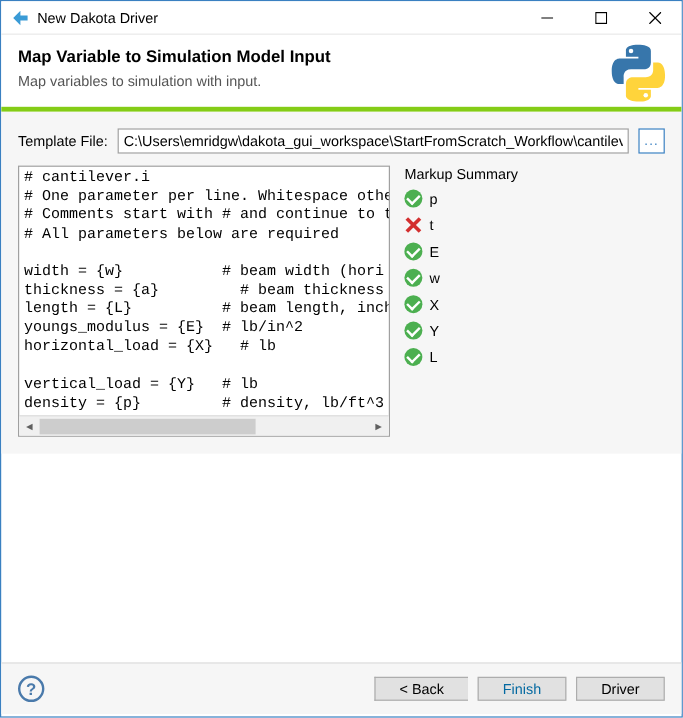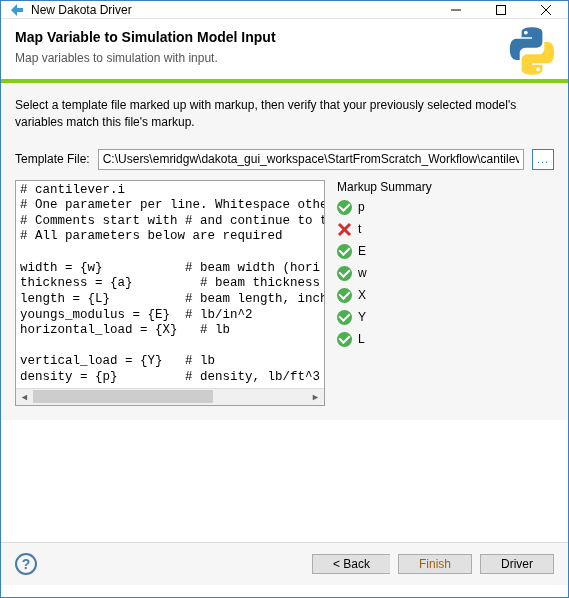--- a/index.html
+++ b/index.html
@@ -1,17 +1,17 @@
 <!DOCTYPE html>
 <html><head>
 <meta charset="utf-8">
 <style>
 * { box-sizing: border-box; margin: 0; padding: 0; }
 body { font-family: "Segoe UI", Tahoma, sans-serif; font-size: 12px; background: #fff; width: 569px; height: 598px; overflow: hidden; border: 1px solid #3a80c1; }
-.titlebar { height: 18px; display: flex; align-items: center; padding: 0 0 0 8px; background: #fff; border-bottom: 1px solid #e5e5e5; }
+.titlebar { height: 28px; display: flex; align-items: center; padding: 0 0 0 8px; background: #fff; border-bottom: 1px solid #e5e5e5; }
 .titlebar .app-icon { width: 16px; height: 16px; margin-right: 6px; }
 .titlebar .title { flex: 1; font-size: 12px; color: #000; }
 .titlebar .winbtns { display: flex; }
 .titlebar .winbtn { width: 45px; height: 29px; display: flex; align-items: center; justify-content: center; cursor: default; }
 .header { background: #fff; padding: 10px 14px 14px 14px; border-bottom: 4px solid #84cc16; position: relative; }
 .header h1 { font-size: 14px; font-weight: bold; color: #000; margin-bottom: 6px; }
 .header .subtitle { font-size: 12px; color: #555; }
 .header .py-icon { position: absolute; right: 10px; top: 6px; width: 52px; height: 52px; }
 .content { padding: 14px; background: #f6f6f6; }
 .instruct { font-size: 12px; color: #000; line-height: 1.4; margin-bottom: 18px; }
@@ -33,21 +33,21 @@
 .status-icon { width: 15px; height: 15px; border-radius: 50%; display: flex; align-items: center; justify-content: center; }
 .status-ok { background: #4caf50; }
 .status-ok::after { content: ""; width: 5px; height: 8px; border: solid #fff; border-width: 0 2px 2px 0; transform: rotate(45deg); margin-top: -2px; }
 .status-err { background: transparent; }
 .status-err svg { width: 15px; height: 15px; }
 .footer { position: absolute; bottom: 0; left: 0; right: 0; border-top: 1px solid #ddd; background: #f6f6f6; padding: 10px 14px; display: flex; align-items: center; }
 .help-icon { width: 22px; height: 22px; border: 2px solid #4a7aab; border-radius: 50%; display: flex; align-items: center; justify-content: center; color: #4a7aab; font-weight: bold; font-size: 14px; cursor: pointer; }
 .footer-btns { margin-left: auto; display: flex; gap: 0; }
 .footer-btns button { height: 20px; padding: 0 20px; font-size: 12px; background: #e1e1e1; border: 1px solid #adadad; cursor: pointer; }
 .footer-btns button.sibling-left { border-right: none; }
-.footer-btns button:disabled { color: #a16207; cursor: default; }
+.footer-btns button:disabled { color: #0369a1; cursor: default; }
 .footer-btns .gap { width: 8px; }
 .dialog-body { position: relative; height: 566px; }
 </style>
 </head>
 <body>
 
 <div class="titlebar">
   <svg class="app-icon" viewBox="0 0 16 16">
     <path d="M2 8 L8 2 L8 6 L14 6 L14 10 L8 10 L8 14 Z" fill="#3a9bd6"></path>
   </svg>
@@ -79,21 +79,20 @@
   <div class="subtitle">Map variables to simulation with input.</div>
   <svg class="py-icon" viewBox="0 0 110 110">
     <path d="M54 5c-22 0-21 10-21 10v11h22v3H23s-15-2-15 22 13 23 13 23h8V61s-1-13 13-13h23s12 0 12-12V16s2-11-23-11z" fill="#3776ab"></path>
     <circle cx="42" cy="16" r="4" fill="#fff"></circle>
     <path d="M56 105c22 0 21-10 21-10V84H55v-3h32s15 2 15-22-13-23-13-23h-8v13s1 13-13 13H45s-12 0-12 12v20s-2 11 23 11z" fill="#ffd43b"></path>
     <circle cx="68" cy="94" r="4" fill="#fff"></circle>
   </svg>
 </div>
 
 <div class="content">
-  <div class="instruct">Select a template file marked up with markup, then verify that your previously selected model's variables match this file's markup.</div>
 
   <div class="filerow">
     <label>Template File:</label>
     <input type="text" value="C:\Users\emridgw\dakota_gui_workspace\StartFromScratch_Workflow\cantileve" style="">
     <div class="browse-btn">...</div>
   </div>
 
   <div class="main-cols">
     <div class="code-panel">
       <div class="code-text"># cantilever.i

